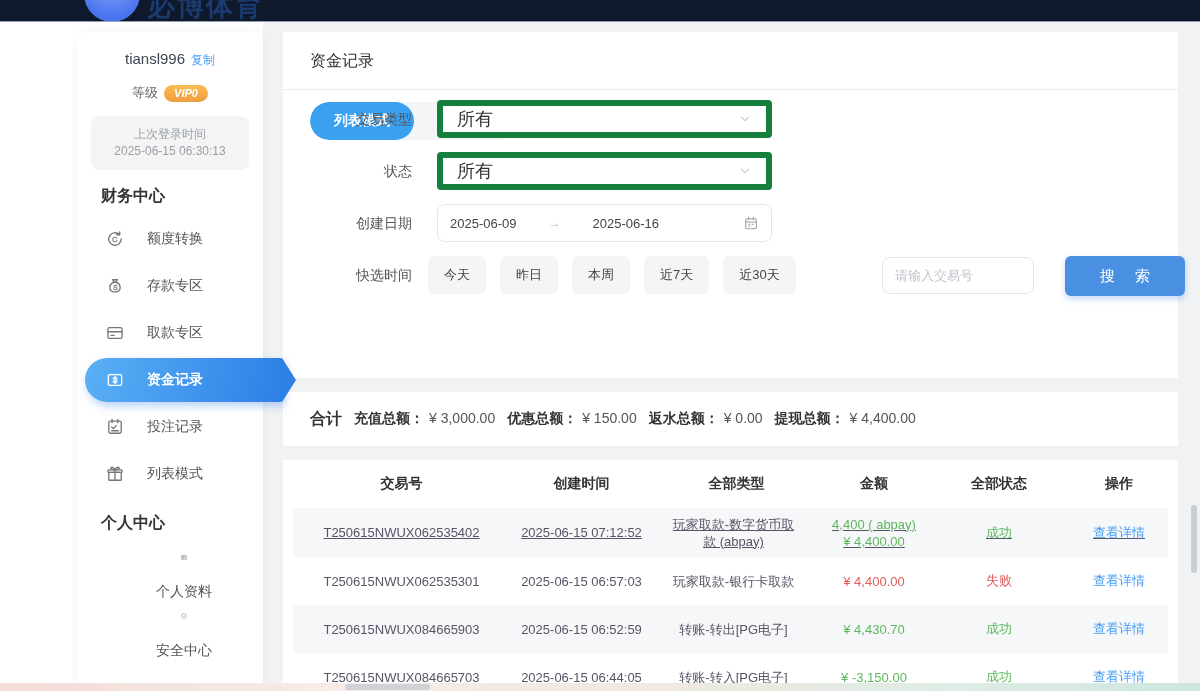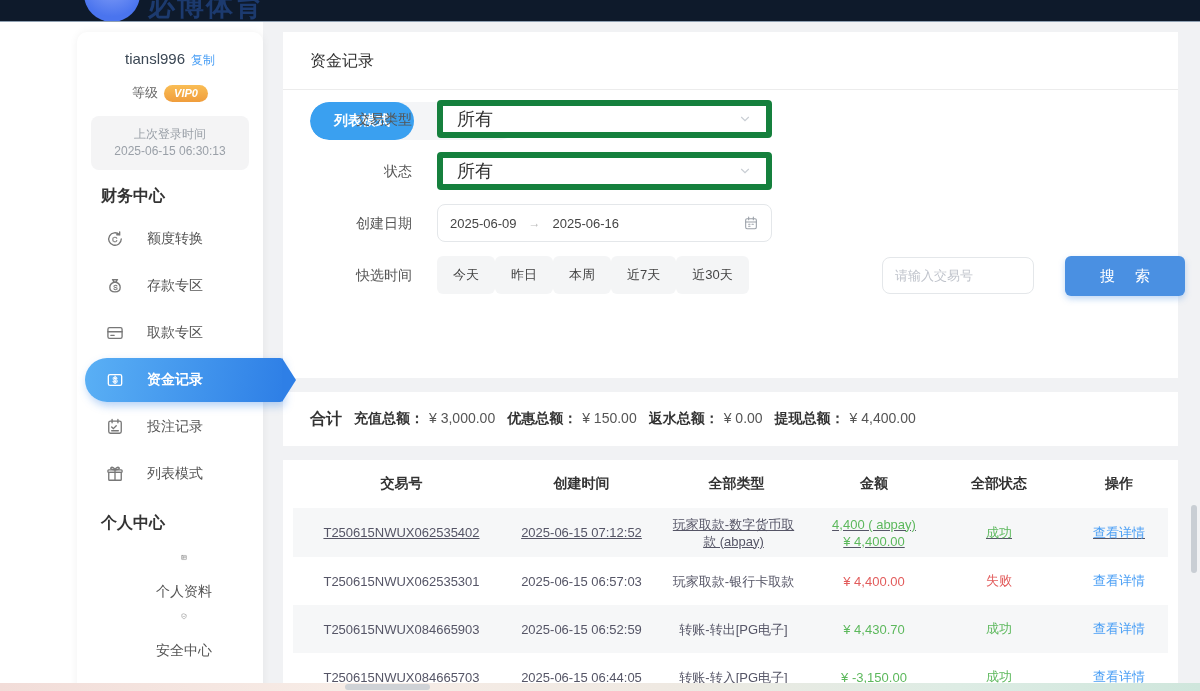--- a/index.html
+++ b/index.html
@@ -57,25 +57,25 @@
 
   .f-label { position:absolute; left:0; width:102px; text-align:right; font-size:14px;
     color:#555; line-height:38px; }
   .f-row { position:absolute; left:27px; right:27px; height:40px; }
   .select-box { position:absolute; left:127px; width:335px; height:38px;
     border:6px solid #15803d; border-radius:4px; background:#fff; display:flex;
     align-items:center; padding:0 14px; font-size:18px; color:#333; cursor:pointer; }
   .select-box .chev { margin-left:auto; }
   .date-box { position:absolute; left:127px; width:335px; height:38px;
     border:1px solid #e4e7ea; border-radius:8px; background:#fff; display:flex;
-    align-items:center; justify-content:space-between; gap:12px; font-size:13px; color:#444;
+    align-items:center; justify-content:space-between; gap:32px; font-size:13px; color:#444;
     cursor:pointer; padding:0 12px; }
   .date-sep { color:#bbb; font-size:12px; }
   .date-box .cal { margin-left:auto; }
-  .quick-row { position:absolute; left:127px; display:flex; }
+  .quick-row { position:absolute; left:118px; display:flex; gap:14px; }
   .quick-btn { background:#f4f5f6; border-radius:6px; padding:10px 16px; font-size:13px;
     color:#444; cursor:pointer; }
   .search-input { position:absolute; left:572px; top:1px; width:152px; height:37px;
     border:1px solid #e4e7ea; border-radius:8px; padding:0 12px; font-size:13px;
     color:#333; outline:none; }
   .search-input::placeholder { color:#c0c4cc; }
   .search-btn { position:absolute; left:755px; top:0; width:120px; height:40px;
     background:#4a90e2; border:none; border-radius:6px; color:#fff; font-size:15px;
     letter-spacing:8px; text-indent:8px; cursor:pointer;
     box-shadow:0 3px 6px rgba(74,144,226,.35); }

